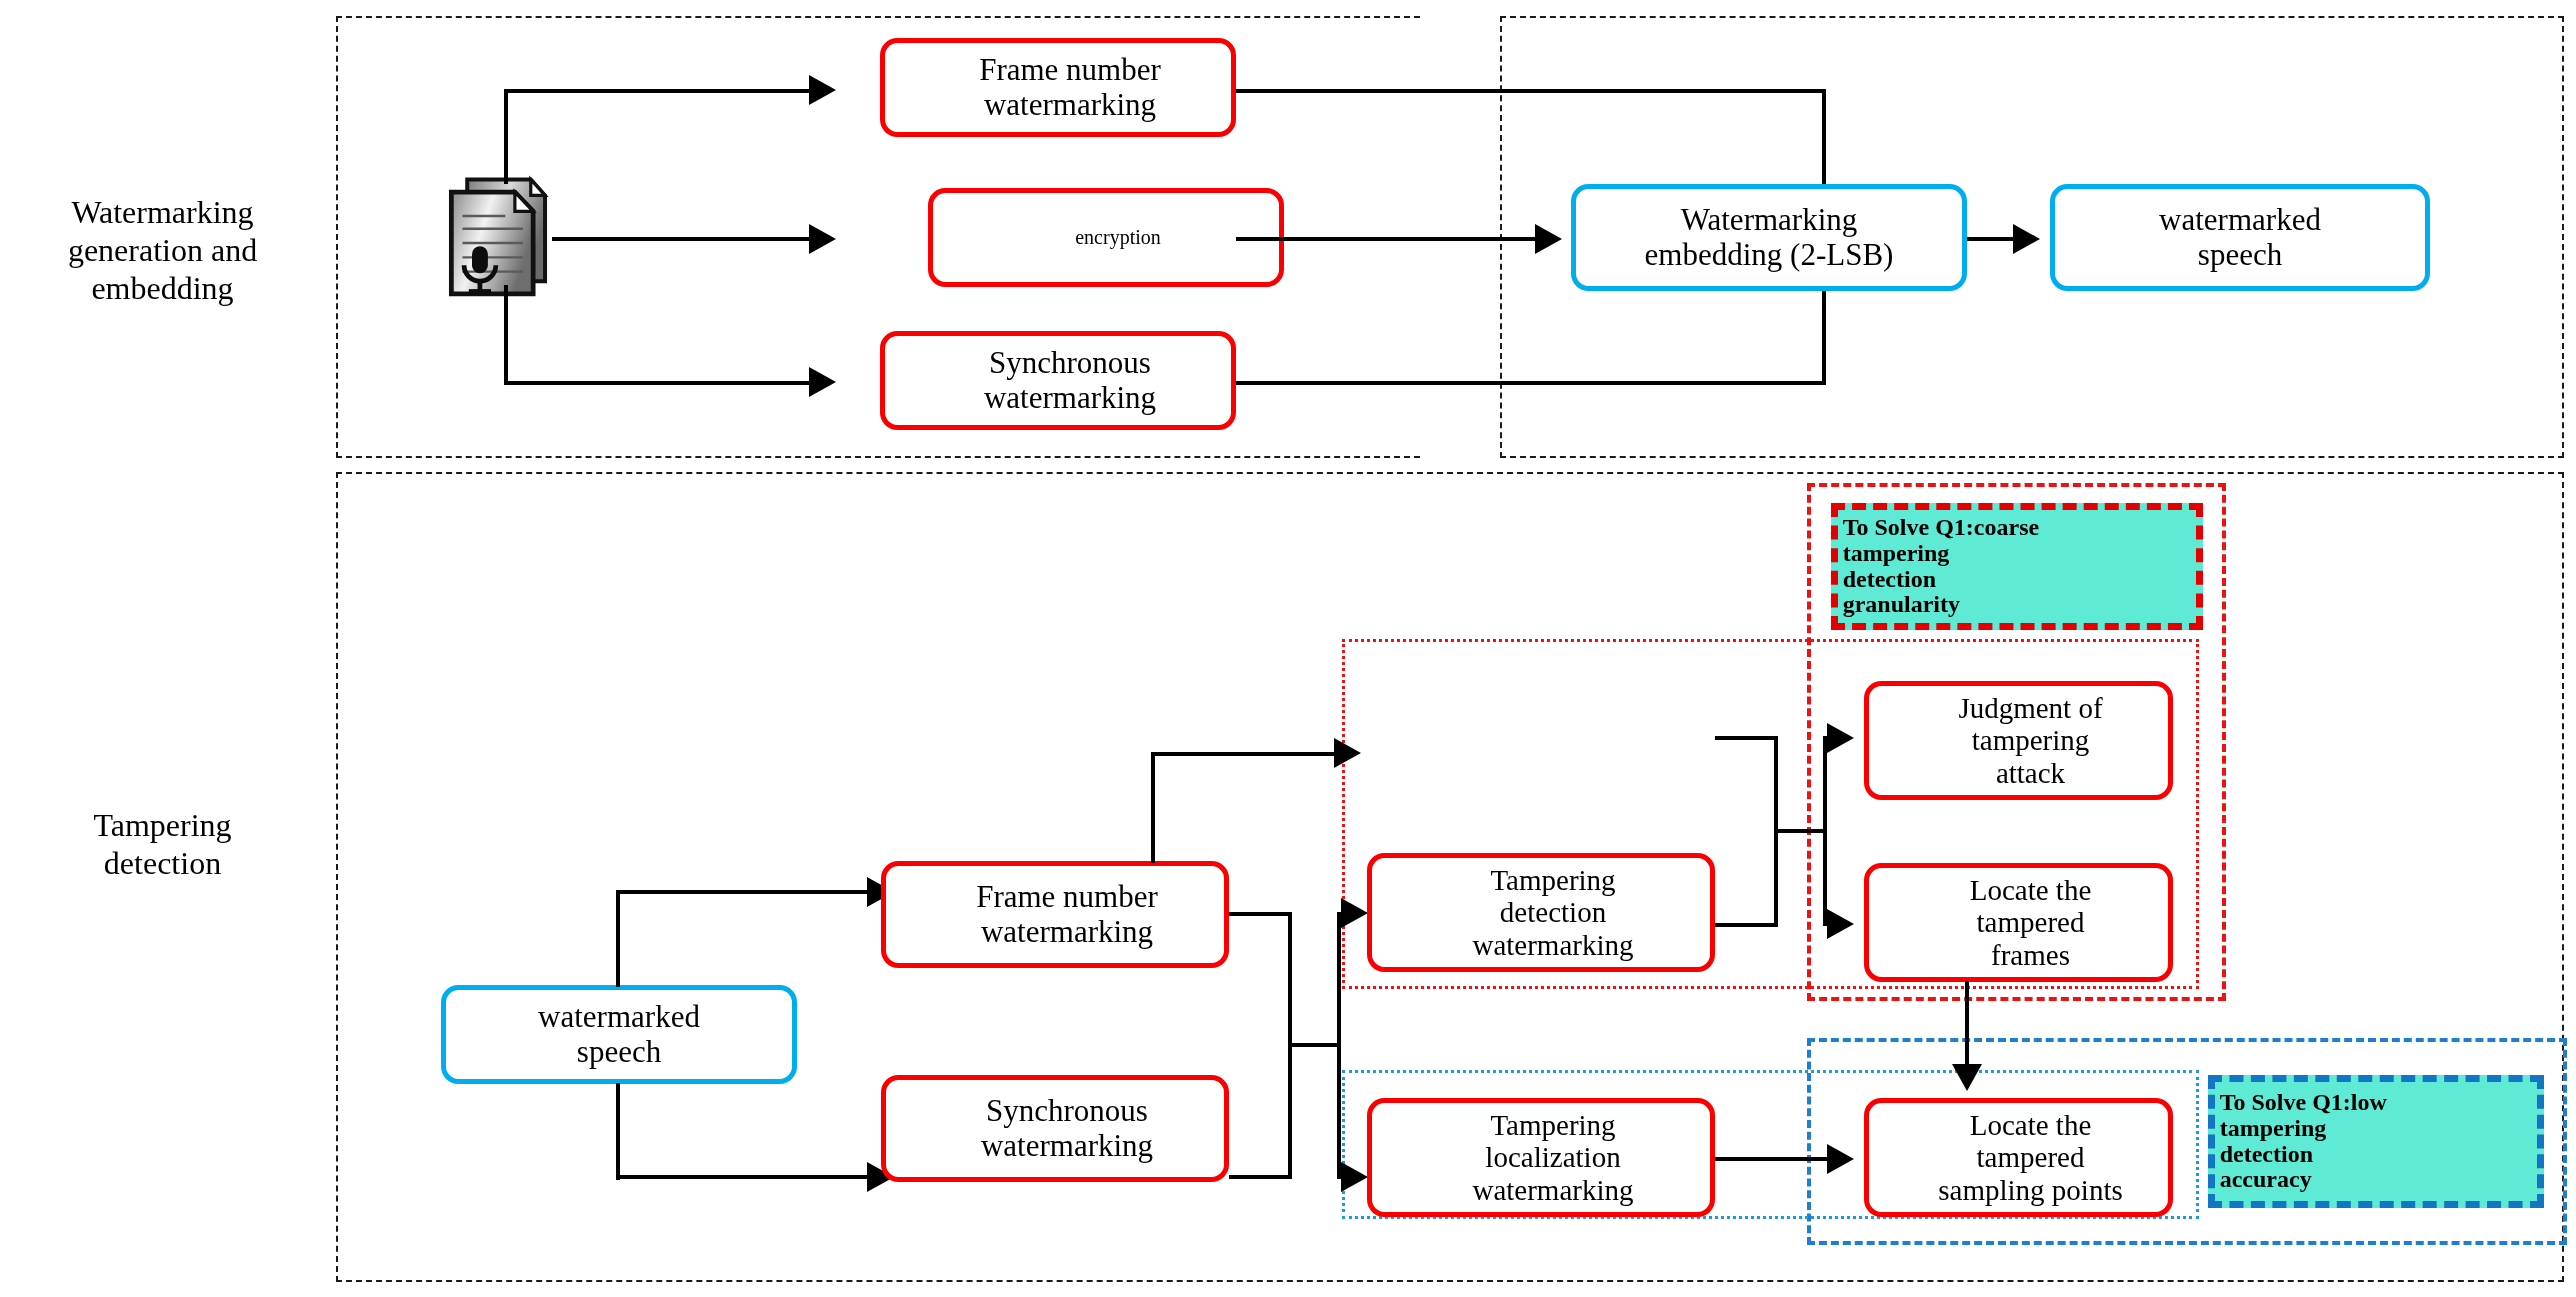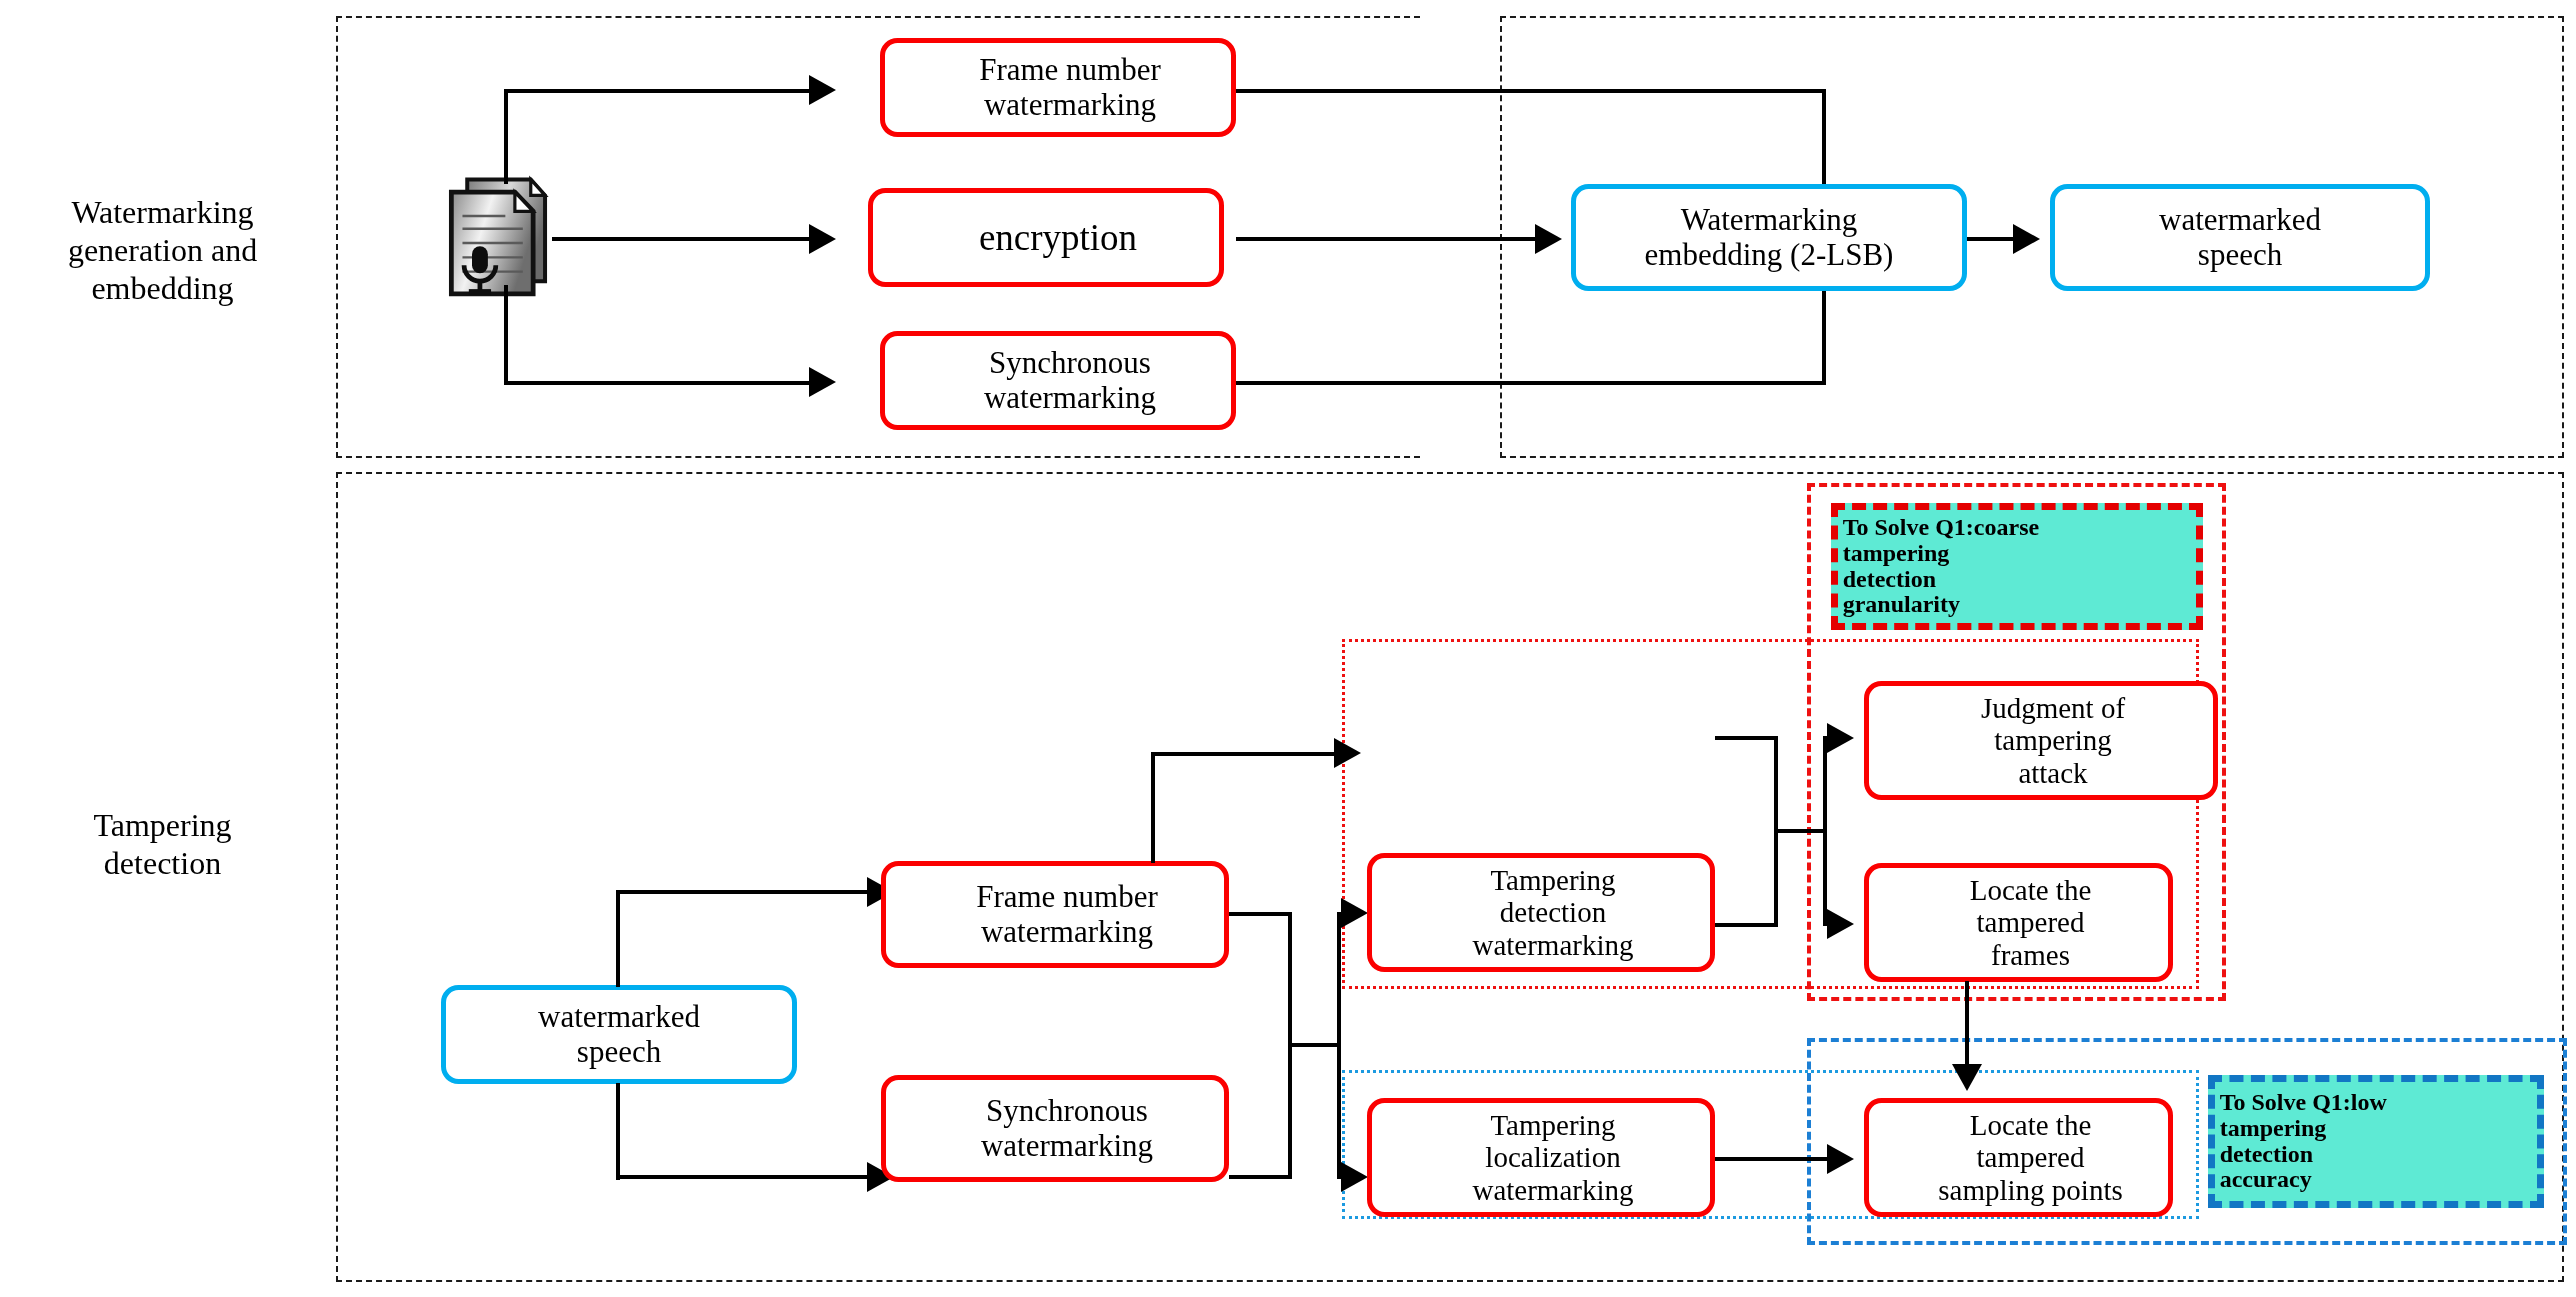--- a/index.html
+++ b/index.html
@@ -111,21 +111,21 @@
   <div class="h" style="left:504px;top:89px;width:309px;"></div>
   <div class="h" style="left:552px;top:237px;width:261px;"></div>
   <div class="h" style="left:504px;top:381px;width:309px;"></div>
   <div class="arrow-r" style="left:809px;top:75px;"></div>
   <div class="arrow-r" style="left:809px;top:224px;"></div>
   <div class="arrow-r" style="left:809px;top:367px;"></div>
 
   <div class="node red" style="left:880px;top:38px;width:356px;height:99px;font-size:31px;">
     <span>Frame number<br>watermarking</span>
   </div>
-  <div class="node red" style="left:868px;top:188px;width:356px;height:99px;font-size:37px;">
+  <div class="node red" style="left:928px;top:188px;width:356px;height:99px;font-size:20px;">
     <span>encryption</span>
   </div>
   <div class="node red" style="left:880px;top:331px;width:356px;height:99px;font-size:31px;">
     <span>Synchronous<br>watermarking</span>
   </div>
 
   <div class="h" style="left:1236px;top:89px;width:590px;"></div>
   <div class="v" style="left:1822px;top:89px;height:107px;"></div>
   <div class="arrow-d" style="left:1810px;top:190px;"></div>
 
@@ -204,21 +204,21 @@
   <div class="v" style="left:1774px;top:736px;height:190px;"></div>
   <div class="h" style="left:1715px;top:923px;width:63px;"></div>
   <div class="h" style="left:1774px;top:829px;width:52px;"></div>
   <div class="v" style="left:1823px;top:736px;height:190px;"></div>
   <div class="arrow-r" style="left:1827px;top:723px;"></div>
   <div class="arrow-r" style="left:1827px;top:909px;"></div>
 
   <div class="h" style="left:1715px;top:1157px;width:115px;"></div>
   <div class="arrow-r" style="left:1827px;top:1144px;"></div>
 
-  <div class="node red" style="left:1864px;top:681px;width:354px;height:119px;font-size:29px;">
+  <div class="node red" style="left:1864px;top:681px;width:309px;height:119px;font-size:29px;">
     <span>Judgment of<br>tampering<br>attack</span>
   </div>
   <div class="node red" style="left:1864px;top:863px;width:309px;height:119px;font-size:29px;">
     <span>Locate the<br>tampered<br>frames</span>
   </div>
   <div class="node red" style="left:1864px;top:1098px;width:309px;height:119px;font-size:29px;">
     <span>Locate the<br>tampered<br>sampling points</span>
   </div>
 
   <div class="v" style="left:1965px;top:981px;height:87px;"></div>

